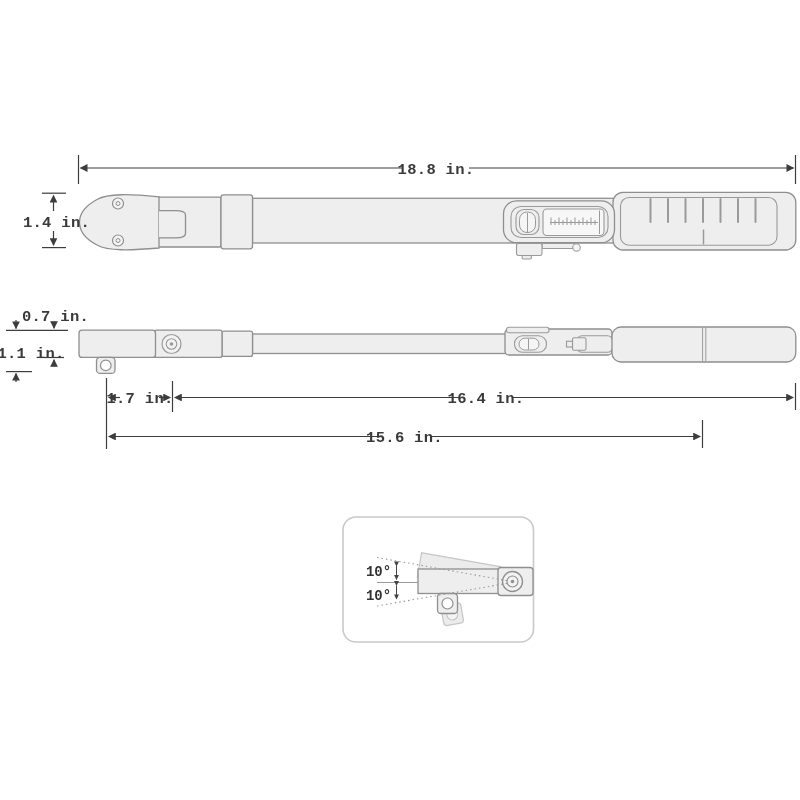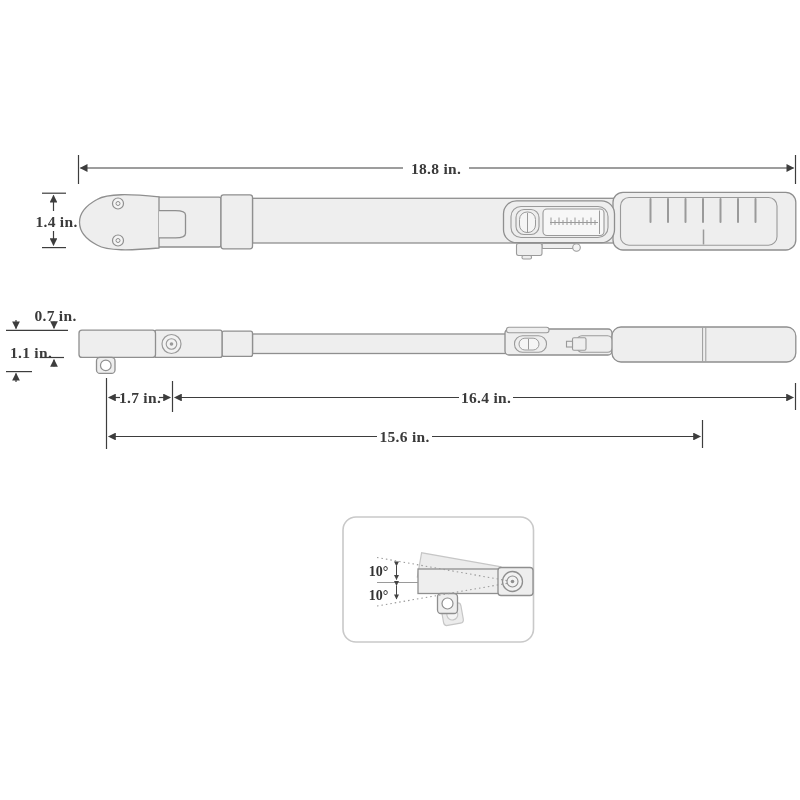--- a/index.html
+++ b/index.html
@@ -1,17 +1,17 @@
 <!DOCTYPE html>
 <html><head>
 <meta charset="utf-8">
 <style>
   html,body{margin:0;padding:0;background:#ffffff;}
   .stage{position:relative;width:800px;height:800px;background:#ffffff;overflow:hidden;
-         font-family:Liberation Serif, serif;}
+         font-family:Liberation Mono, monospace;}
   svg{display:block;}
   .part{fill:#eeeeee;stroke:#8f8f8f;stroke-width:1.3;}
   .part-thin{fill:#eeeeee;stroke:#9a9a9a;stroke-width:1.1;}
   .inner-line{fill:none;stroke:#9a9a9a;stroke-width:1.1;}
   .dim{stroke:#3d3d3d;stroke-width:1.2;fill:none;}
   .dim-text{fill:#3a3a3a;font-size:15.5px;font-weight:bold;letter-spacing:.3px;}
   .angle-text{fill:#333333;font-size:14px;font-weight:bold;}
   .ghost{fill:#ececec;stroke:#c6c6c6;stroke-width:1.2;}
   .dotted{fill:none;stroke:#9a9a9a;stroke-width:1.1;stroke-dasharray:1.5 3;}
   .tick{stroke:#9a9a9a;stroke-width:1;}

